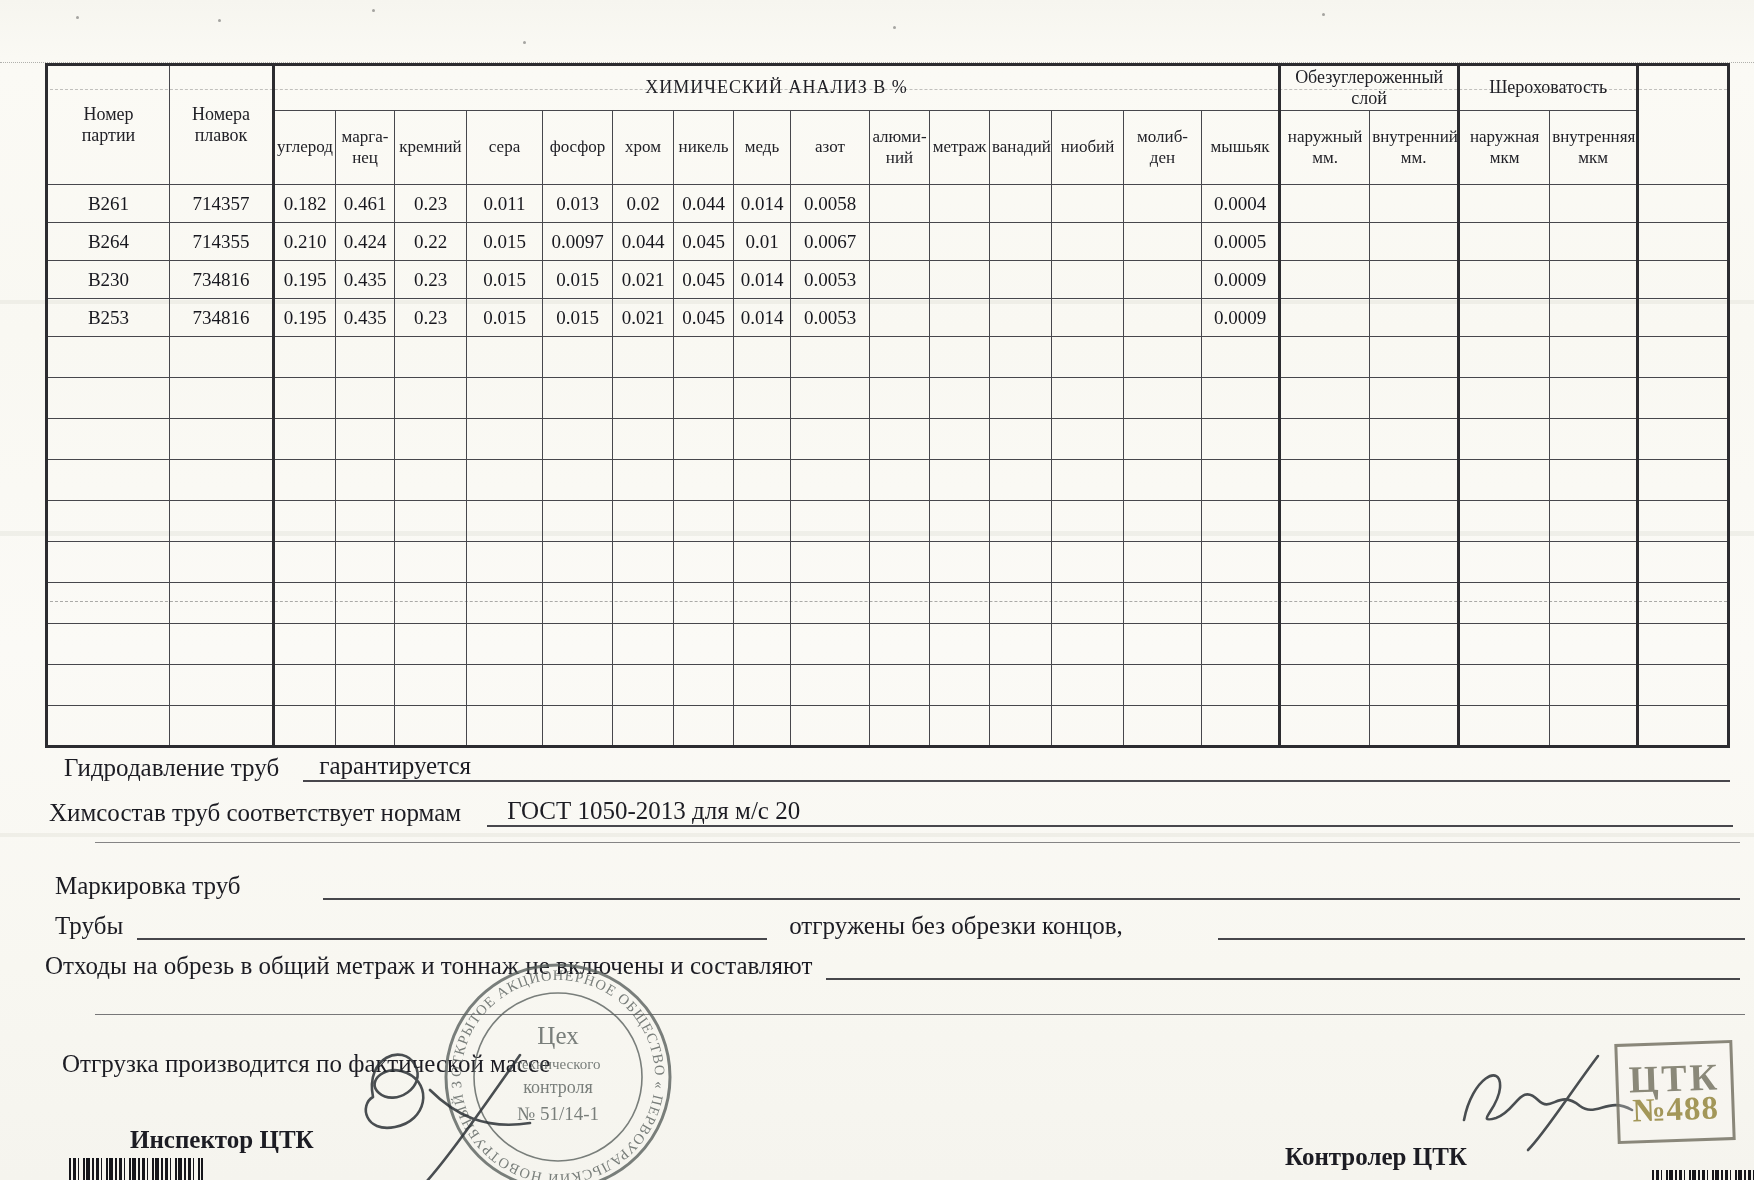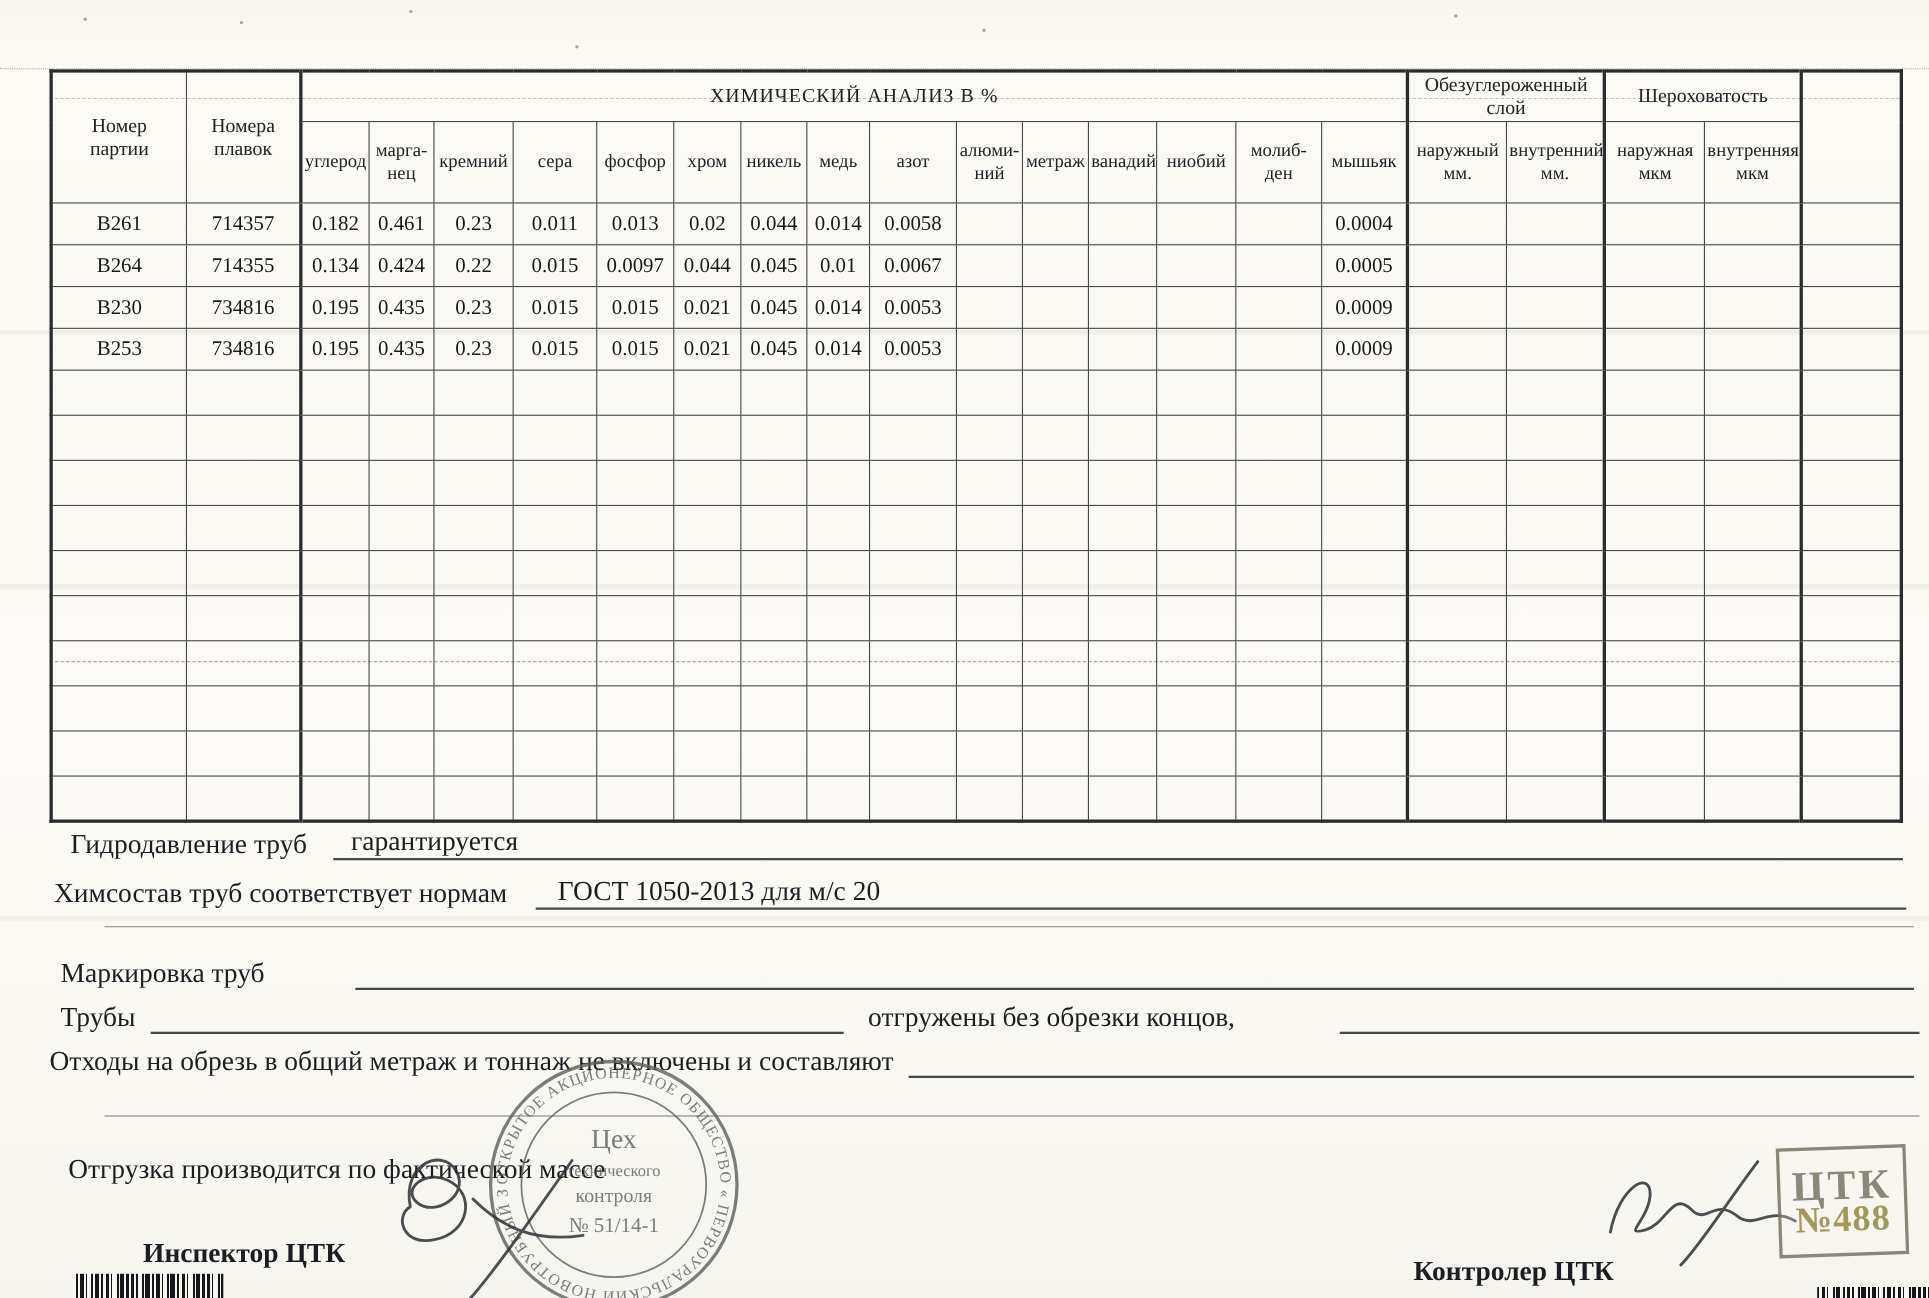--- a/index.html
+++ b/index.html
@@ -167,21 +167,21 @@
             <td>0.0004</td>
             <td class="bl"></td>
             <td></td>
             <td class="bl"></td>
             <td></td>
             <td class="bl"></td>
           </tr>
           <tr class="data-row">
             <td>В264</td>
             <td>714355</td>
-            <td class="bl">0.134</td>
+            <td class="bl">0.210</td>
             <td>0.424</td>
             <td>0.22</td>
             <td>0.015</td>
             <td>0.0097</td>
             <td>0.044</td>
             <td>0.045</td>
             <td>0.01</td>
             <td>0.0067</td>
             <td></td>
             <td></td>

